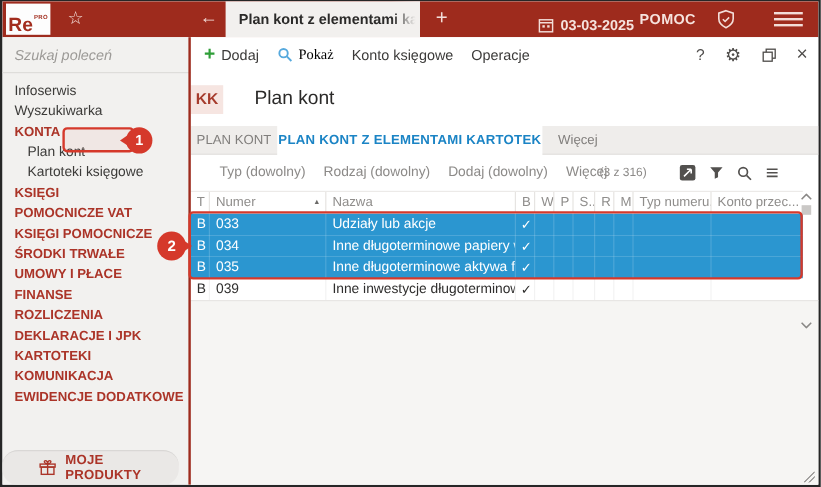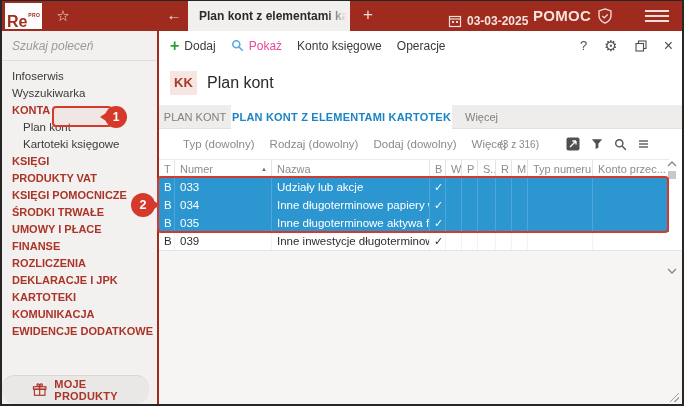--- a/index.html
+++ b/index.html
@@ -22,21 +22,21 @@
   .tb-tab  { position:absolute; left:186px; top:0; width:162px; height:30px; background:#f2f0ee;
              color:#2b2a29; font-size:12px; font-weight:bold; line-height:30px; padding-left:11px;
              white-space:nowrap; overflow:hidden; }
   .tb-tab .fade { position:absolute; right:0; top:0; bottom:0; width:24px;
              background:linear-gradient(to right, rgba(242,240,238,0), #f2f0ee 85%); }
   .tb-plus { position:absolute; left:354px; top:0; width:24px; height:30px; color:#f3ddd8;
              font-size:17px; font-weight:300; text-align:center; line-height:28px; }
   .tb-date { position:absolute; left:446px; top:0; height:40px; display:flex; align-items:center; gap:5px;
              color:#f6e3de; font-size:12px; font-weight:bold; }
   .tb-help { position:absolute; left:531px; top:0; height:18px; line-height:30px;
-             color:#f6e3de; font-size:15px; font-weight:bold; letter-spacing:.3px; }
+             color:#f6e3de; font-size:12px; font-weight:bold; letter-spacing:.3px; }
   .tb-shield { position:absolute; left:594px; top:6px; }
   .tb-menu { position:absolute; left:643px; top:9px; width:24px; }
   .tb-menu div { height:2px; background:#f3ddd8; margin-bottom:3px; }
 
   
   .sidebar { position:absolute; left:0; top:30px; bottom:0; width:161px; background:#f2f1ef; }
   .side-divider { position:absolute; left:155px; top:30px; bottom:0; width:2px; background:#9e2b1d; z-index:5; }
   .search-row { height:30px; border-bottom:1px solid #deddda; display:flex; align-items:center; padding:0 8px 0 10px; }
   .search-input { flex:1; border:0; outline:0; background:transparent; font-style:italic;
                   font-size:12px; color:#6b6a68; font-family:inherit; }
@@ -48,28 +48,28 @@
   .nav-item.sub { padding-left:21px; }
   .side-footer { position:absolute; left:0; right:14px; bottom:0; height:29px; background:#eae8e6;
                  border-top:1px solid #d9d7d5; display:flex; align-items:center; padding-left:30px; gap:7px;border-radius:13px; }
   .side-footer span { color:#ab3428; font-size:11px; font-weight:bold; letter-spacing:.2px; }
 
   
   .main { position:absolute; left:157px; top:30px; right:0; bottom:0; background:#fff; }
   .toolbar { position:absolute; left:0; top:0; right:0; height:29px; display:flex; align-items:center;
              padding-left:7px; gap:7px; font-size:12px; color:#3b3a39; }
   .tool { display:flex; align-items:center; gap:5px; padding:2px 4px; cursor:default; }
-  .tool.dim span { color:#ec4899; }
+  .tool.dim span { color:#000000;font-family:Liberation Serif, serif; }
   .tool .plus { color:#2f9e38; font-size:16px; font-weight:bold; line-height:12px; }
   .toolbar-right { position:absolute; right:9px; top:0; height:29px; display:flex; align-items:center; gap:17px; }
   .tb-ico { color:#4f4d4b; font-size:13px; cursor:default; }
   .tb-ico.gear { font-size:15px; }
   .tb-ico.close { font-size:16px; }
 
-  .page-header { position:absolute; left:0; top:36px; height:32px; display:flex; align-items:center; padding-left:11px; gap:10px; }
+  .page-header { position:absolute; left:0; top:36px; height:32px; display:flex; align-items:center; padding-left:0; gap:26px; }
   .kk-badge { width:27px; height:24px; background:#f6e5e1; color:#a63b2c; font-weight:bold; font-size:13px;
               text-align:center; line-height:24px; }
   .page-title { font-size:16px; color:#2b2a29; }
 
   .tabbar { position:absolute; left:0; top:74px; right:0; height:24px; background:#efedeb;
             border-bottom:1px solid #e3e1df; display:flex; font-size:11px; }
   .tab { height:100%; line-height:24px; padding:0 13px; color:#807e7c; cursor:default; white-space:nowrap; }
   .tab.active { background:#fff; color:#1b84c5; font-weight:bold; letter-spacing:.2px;
                 width:221px; text-align:center; padding:0; margin-bottom:-1px; height:25px; }
   .tab.first { width:72px; text-align:center; padding:0; }
@@ -161,21 +161,21 @@
           </g>
       </svg>
     </div>
     <div class="nav">
       <div class="nav-item">Infoserwis</div>
       <div class="nav-item">Wyszukiwarka</div>
       <div class="nav-item cat">KONTA</div>
       <div class="nav-item sub">Plan kont</div>
       <div class="nav-item sub">Kartoteki księgowe</div>
       <div class="nav-item cat">KSIĘGI</div>
-      <div class="nav-item cat">PRODUKTY VAT</div>
+      <div class="nav-item cat">POMOCNICZE VAT</div>
       <div class="nav-item cat">KSIĘGI POMOCNICZE</div>
       <div class="nav-item cat">ŚRODKI TRWAŁE</div>
       <div class="nav-item cat">UMOWY I PŁACE</div>
       <div class="nav-item cat">FINANSE</div>
       <div class="nav-item cat">ROZLICZENIA</div>
       <div class="nav-item cat">DEKLARACJE I JPK</div>
       <div class="nav-item cat">KARTOTEKI</div>
       <div class="nav-item cat">KOMUNIKACJA</div>
       <div class="nav-item cat">EWIDENCJE DODATKOWE</div>
     </div>

